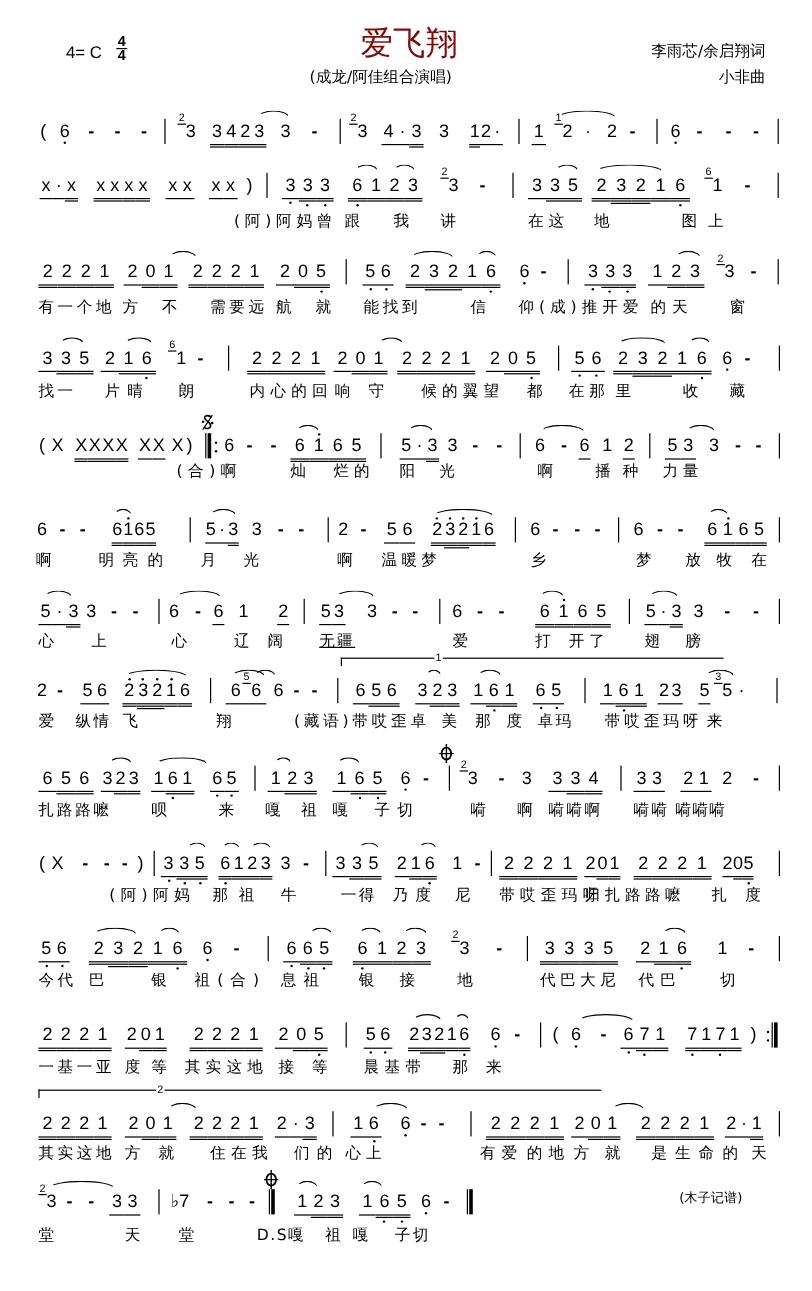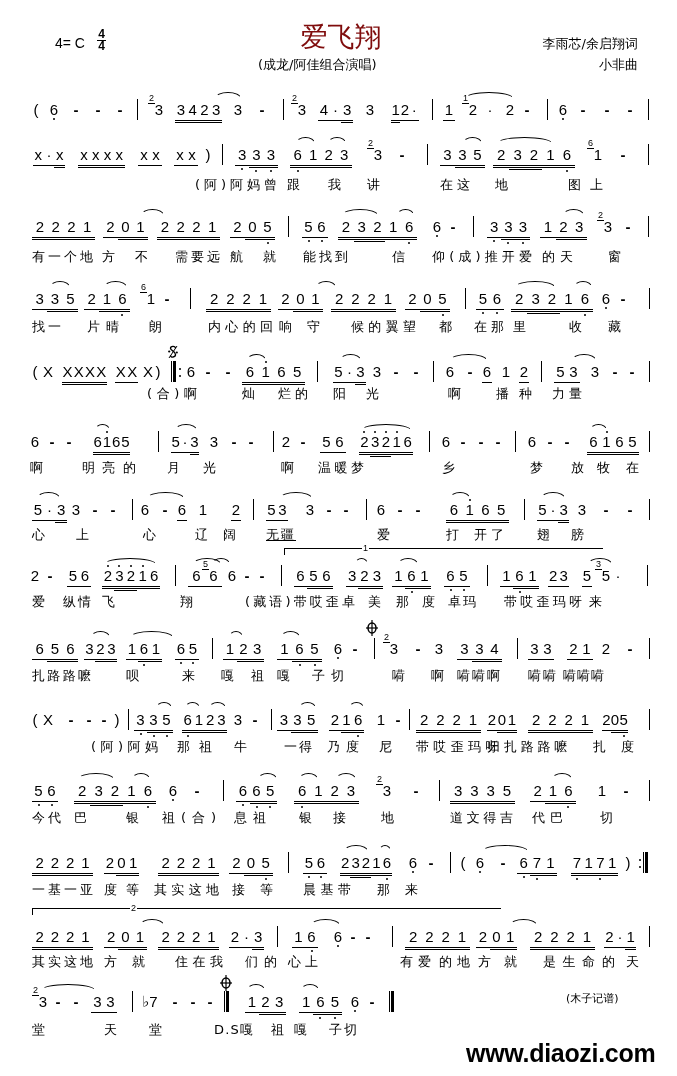--- a/index.html
+++ b/index.html
@@ -49,21 +49,20 @@
     <span class="num">4</span>
     <i class="frac-line"></i>
     <span class="den">4</span>
   </div>
   <div class="title" id="song-title" style="color: rgb(127, 12, 12);">爱飞翔</div>
   <div class="subtitle">(成龙/阿佳组合演唱)</div>
   <div class="lyricist">李雨芯/余启翔词</div>
   <div class="composer">小非曲</div>
 
   <div class="wm-credit">(木子记谱)</div>
-  <div class="wm-url">www.diaozi.com</div>
 <div class="row">
       <div class="grp" style="left: 29px; width: 14px; top: 101px;">
         <span class="tok">(</span>
       </div>
       <div class="grp" style="left: 47px; width: 14px; top: 101px;">
         <span class="tok">6<i class="dot" style="top: 17px;"></i></span>
       </div>
       <div class="grp" style="left: 69px; width: 14px; top: 101px;">
         <span class="tok dash">-</span>
       </div>
@@ -1013,21 +1012,21 @@
       <div class="slur" style="left: 336px; width: 20px; top: 773px;"></div>
       <div class="slur" style="left: 552px; width: 20px; top: 773px;"></div>
       <div class="lyr" style="left: 32px; top: 810px; letter-spacing: 3px;">今代</div>
       <div class="lyr" style="left: 74px; top: 810px;">巴</div>
       <div class="lyr" style="left: 126px; top: 810px;">银</div>
       <div class="lyr" style="left: 162px; top: 810px; letter-spacing: 5.94792px;">祖(合)</div>
       <div class="lyr" style="left: 234px; top: 810px; letter-spacing: 6px;">息祖</div>
       <div class="lyr" style="left: 299px; top: 810px;">银</div>
       <div class="lyr" style="left: 333px; top: 810px;">接</div>
       <div class="lyr" style="left: 381px; top: 810px;">地</div>
-      <div class="lyr" style="left: 450px; top: 810px; letter-spacing: 3.66667px;">道文得吉</div>
+      <div class="lyr" style="left: 450px; top: 810px; letter-spacing: 3.66667px;">代巴大尼</div>
       <div class="lyr" style="left: 532px; top: 810px; letter-spacing: 5px;">代巴</div>
       <div class="lyr" style="left: 600px; top: 810px;">切</div>
     </div>
     <div class="row">
       <div class="grp" style="left: 32px; width: 61px; top: 854px;">
         <span class="tok">2<i class="ul" style="top: 19px;"></i><i class="ul" style="top: 21px;"></i></span>
         <span class="tok">2<i class="ul" style="top: 19px;"></i><i class="ul" style="top: 21px;"></i></span>
         <span class="tok">2<i class="ul" style="top: 19px;"></i><i class="ul" style="top: 21px;"></i></span>
         <span class="tok">1<i class="ul" style="top: 19px;"></i><i class="ul" style="top: 21px;"></i></span>
       </div>

